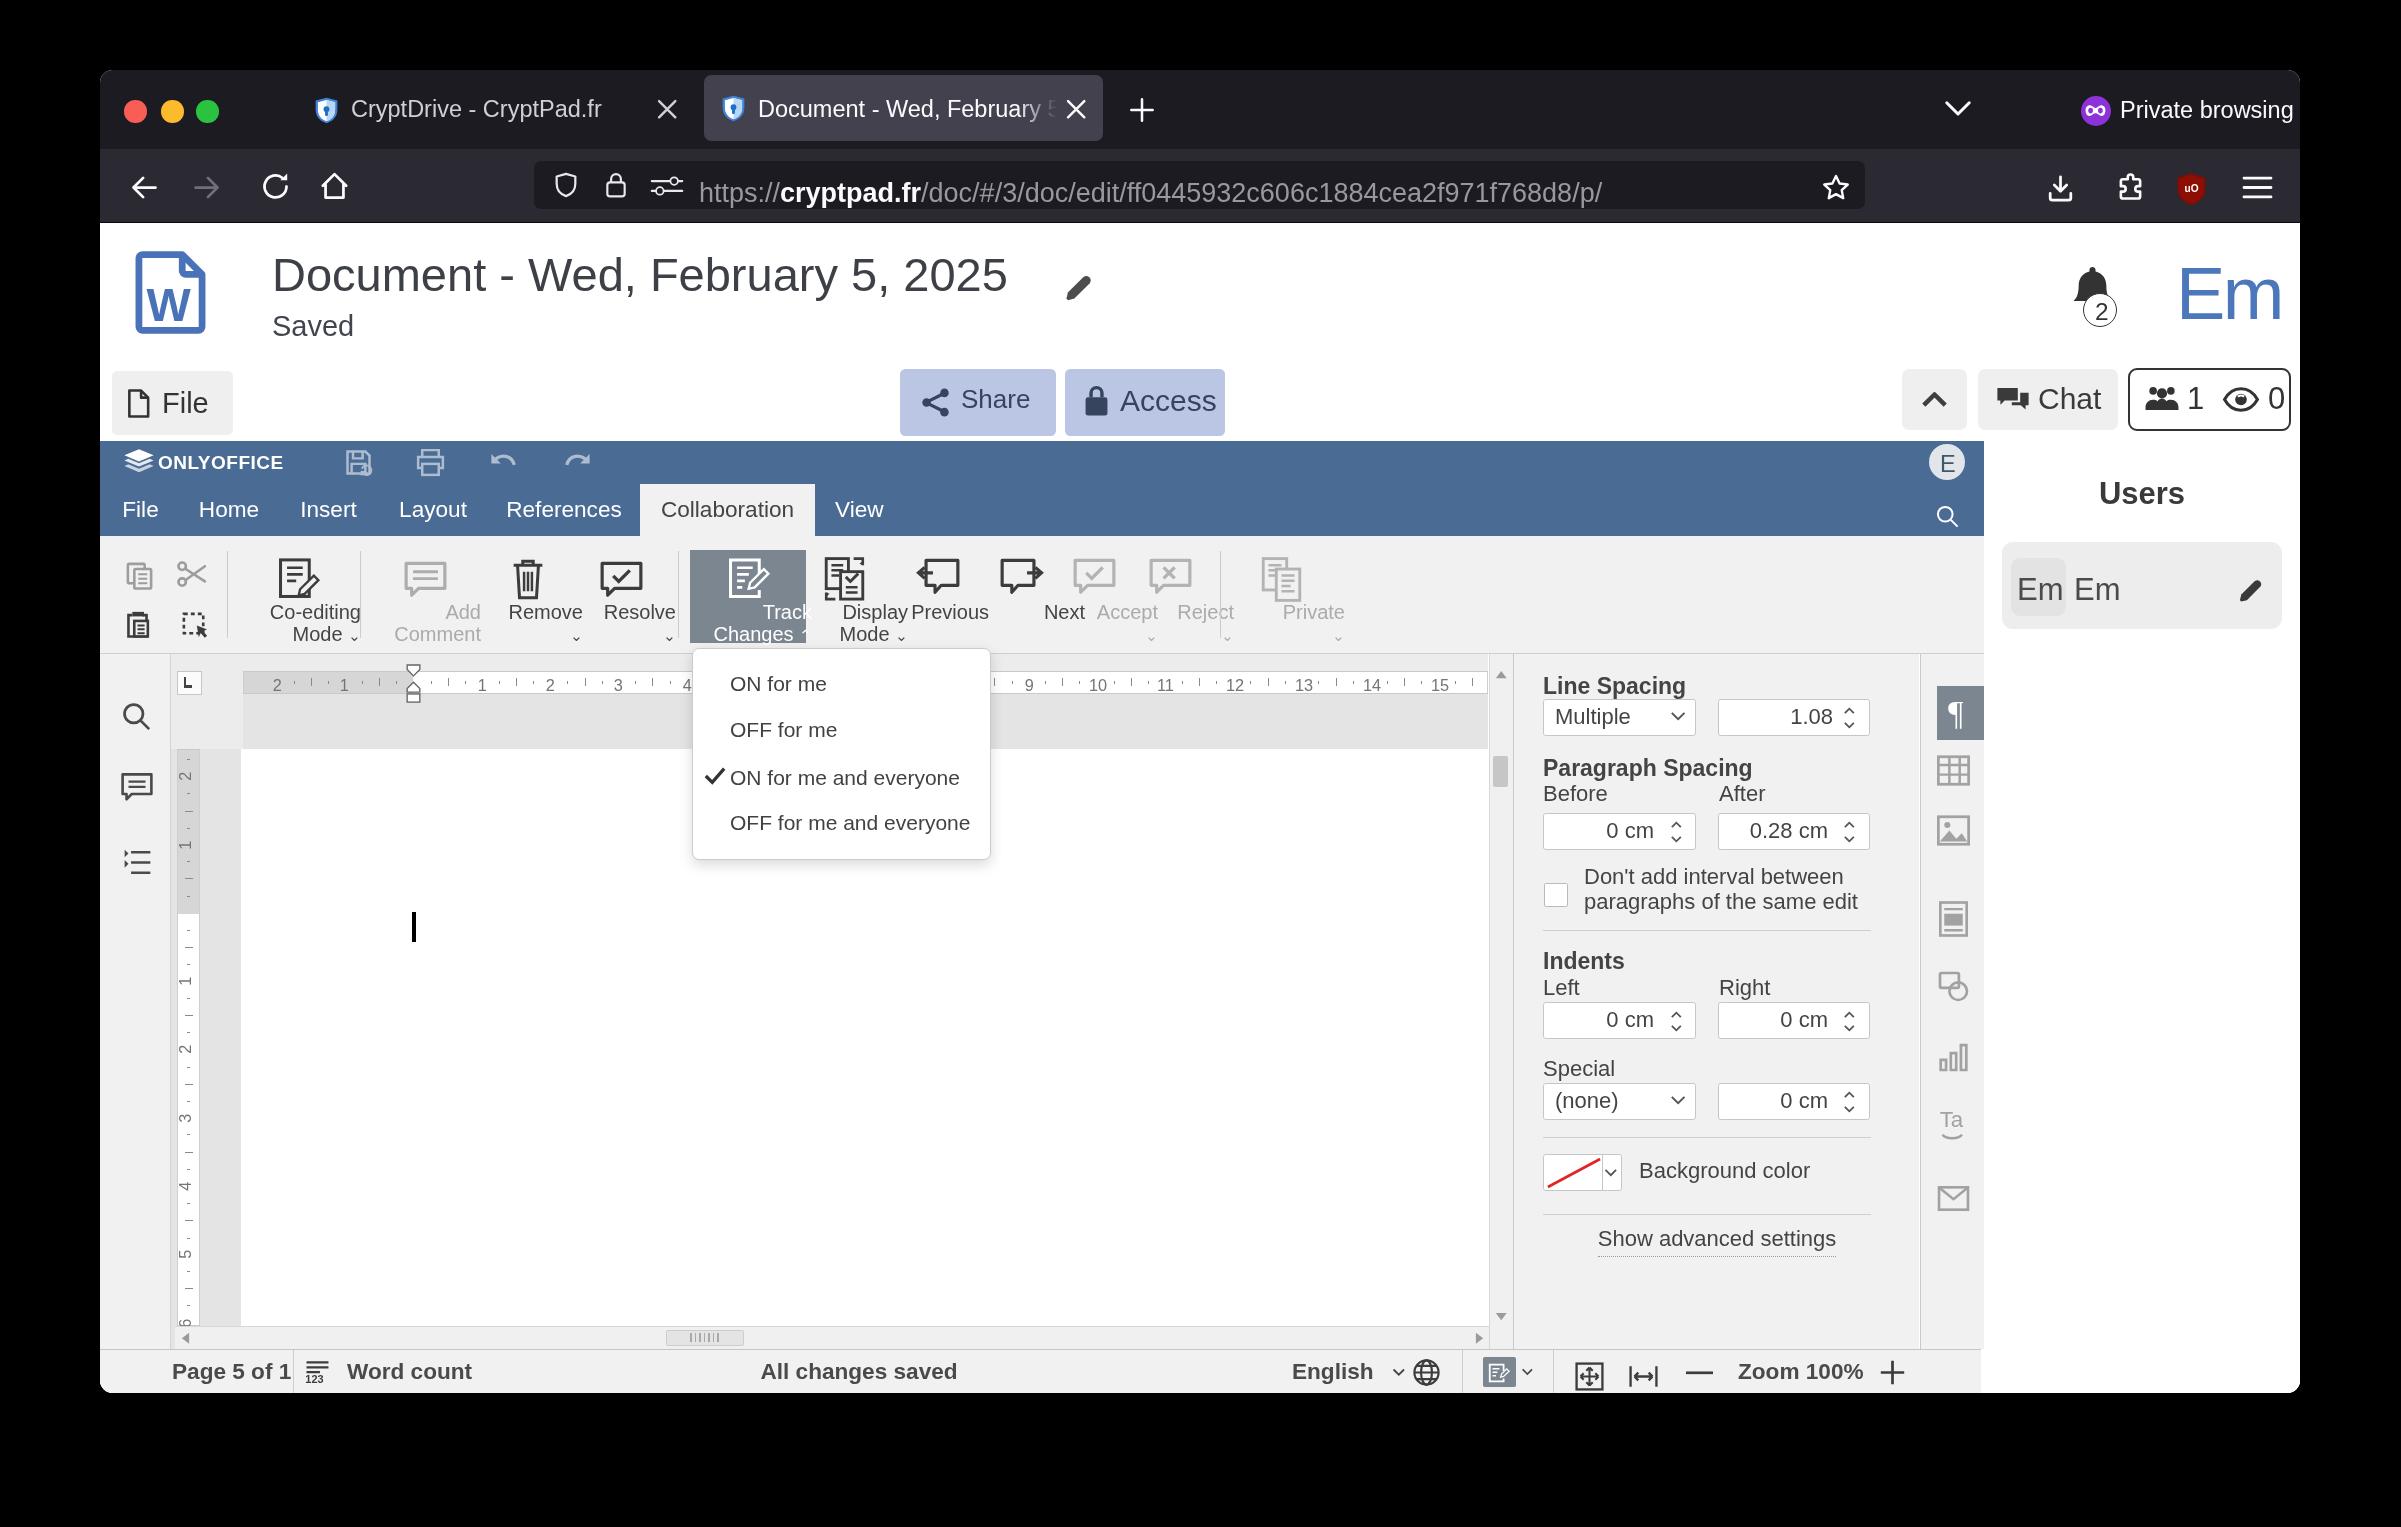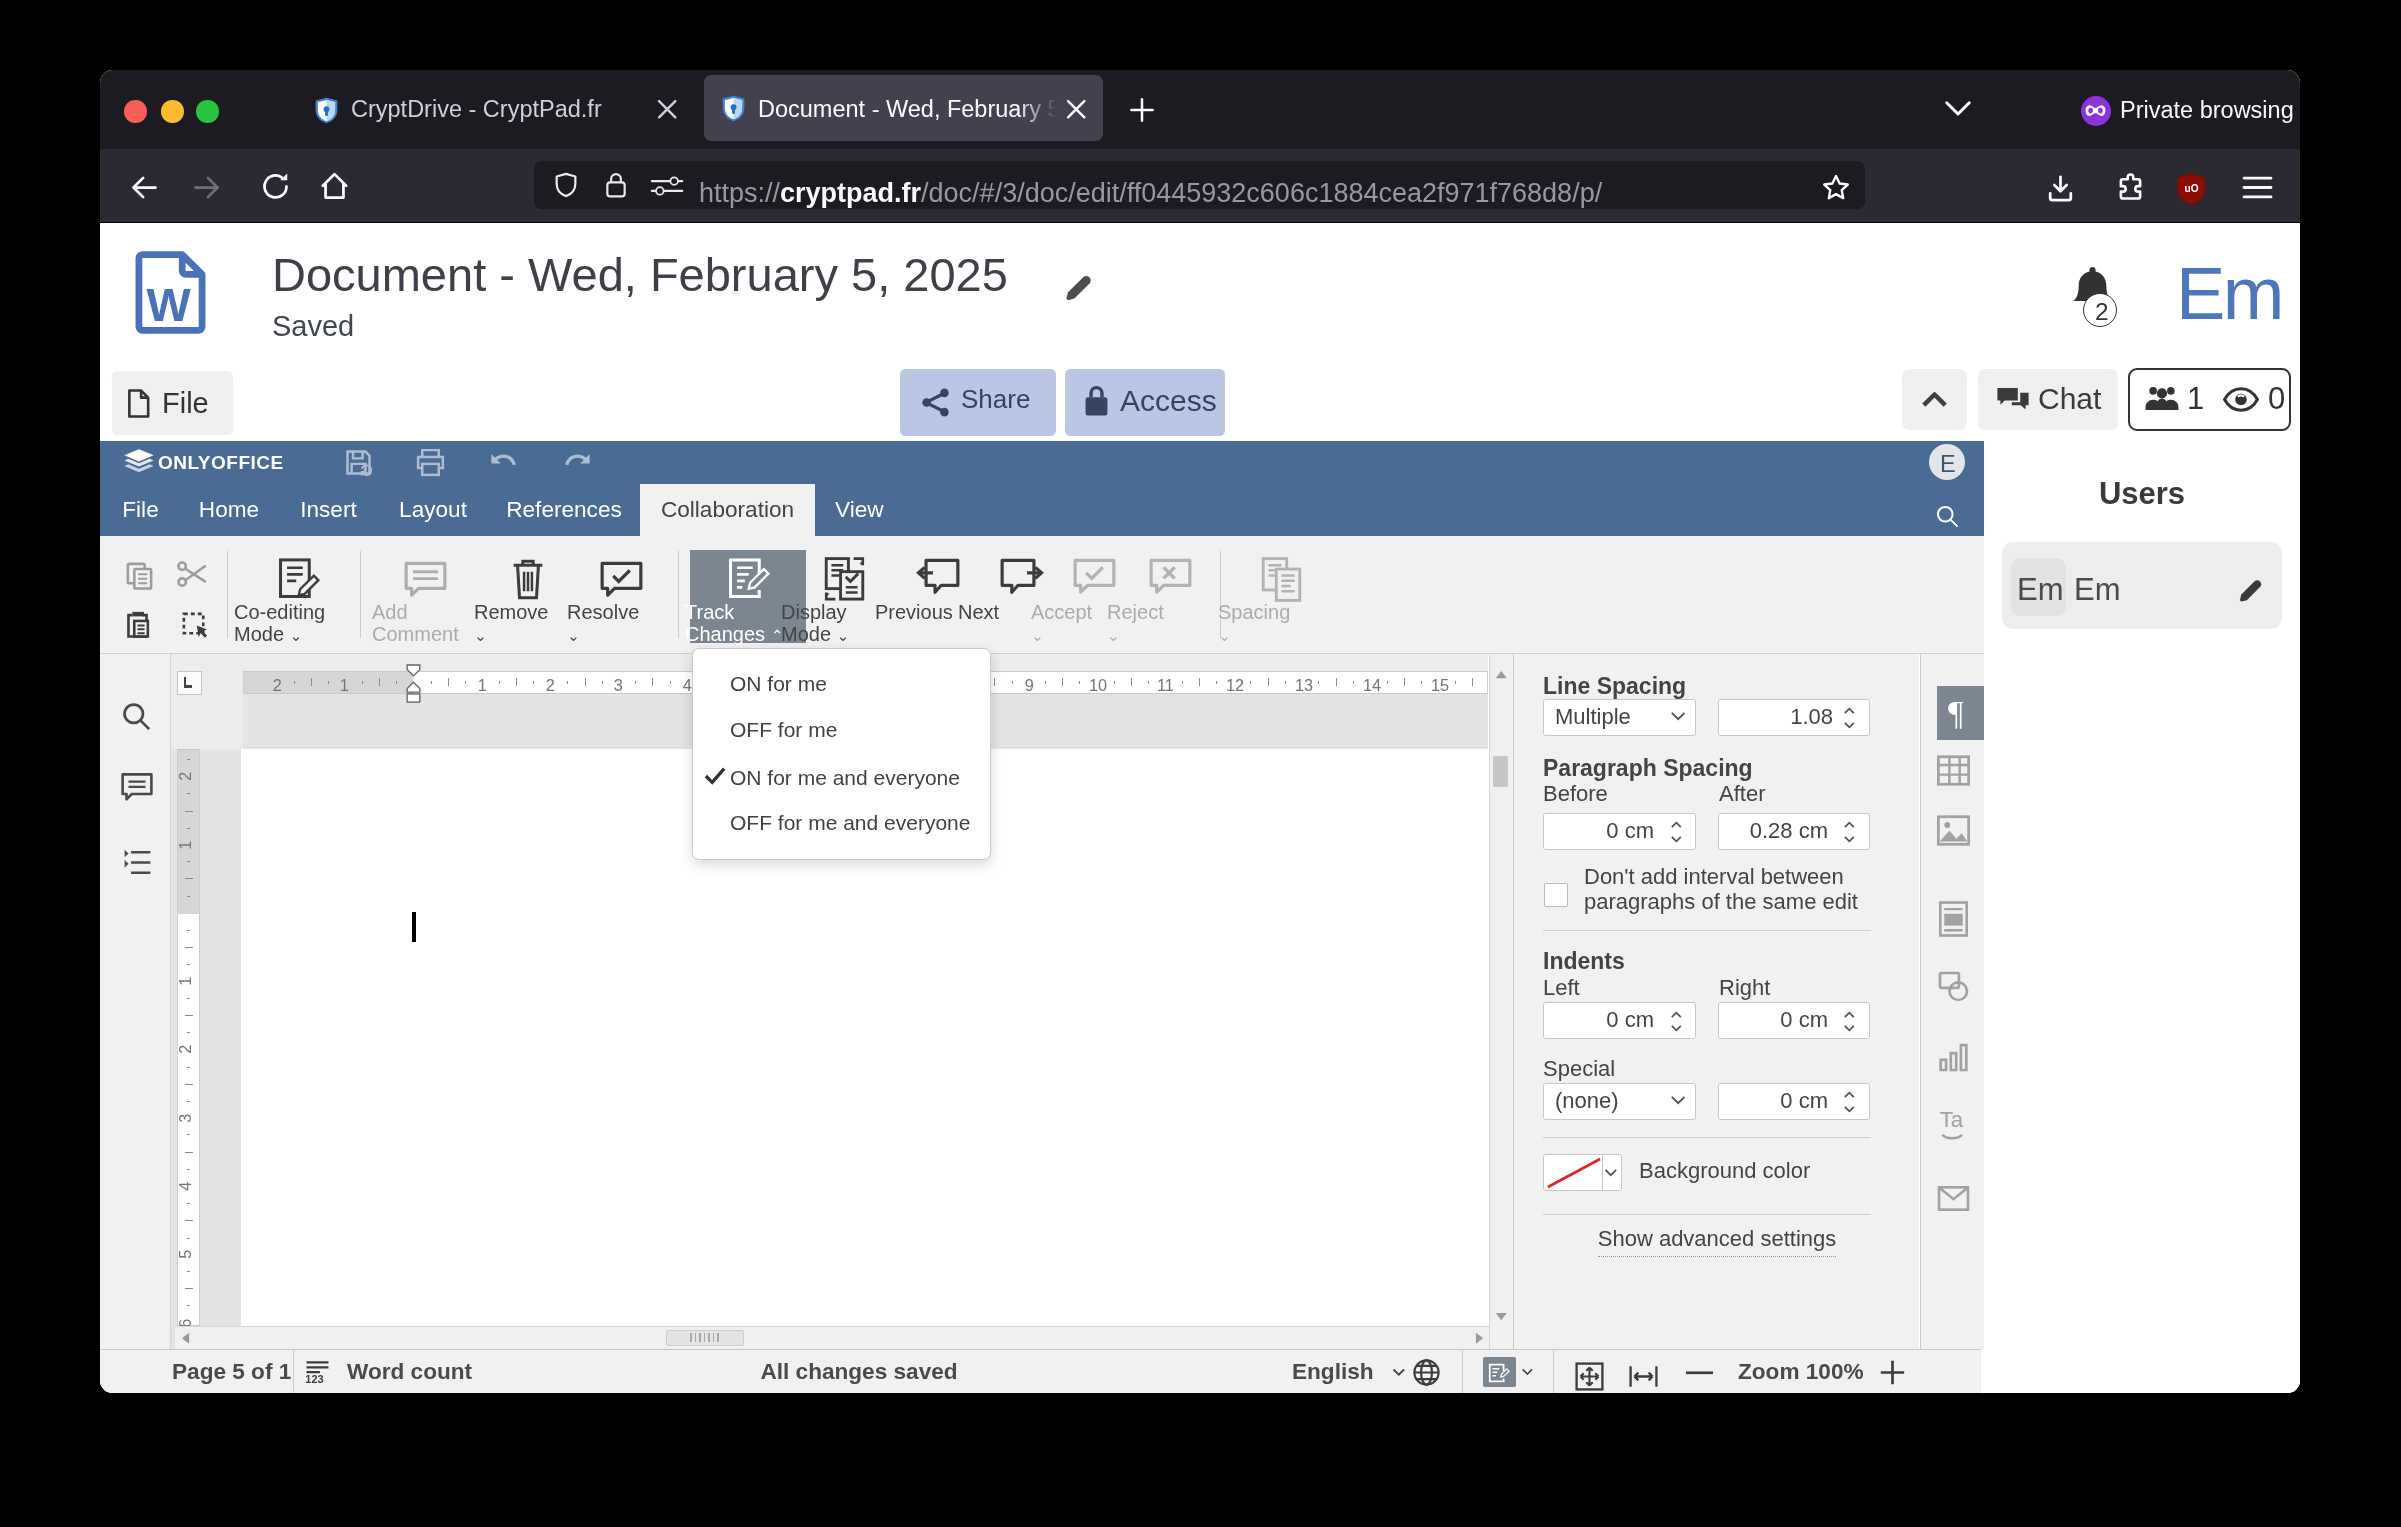--- a/index.html
+++ b/index.html
@@ -6,21 +6,21 @@
 #win{position:absolute;left:100px;top:70px;width:2200px;height:1323px;border-radius:12.7px;overflow:hidden;background:#fff;box-shadow:inset 0 0.9px 0 rgba(255,255,255,.14),inset 0.9px 0 0 rgba(255,255,255,.05),inset -0.9px 0 0 rgba(255,255,255,.05)}
 #tabbar{position:absolute;left:0;top:0;width:100%;height:79px;background:#1c1b22}
 #navbar{position:absolute;left:0;top:79px;width:100%;height:74px;background:#2b2a33;border-bottom:1.8px solid #08080b}
 #content{position:absolute;left:0;top:153px;width:100%;height:1170px;background:#fff}
 .light{position:absolute;top:30px;width:22.6px;height:22.6px;border-radius:50%}
 .tabtxt{position:absolute;font-size:23.5px;color:#cfcfd8;line-height:1;white-space:nowrap}
 svg{position:absolute;overflow:visible}
 #bluebar{position:absolute;left:0;top:371px;width:1884px;height:95px;background:#4a6b94}
 .menu{position:absolute;top:43px;height:52px;color:#fff;font-size:22.6px;line-height:52px;text-align:center}
 #ribbon{position:absolute;left:0;top:466px;width:1884px;height:118px;background:#f1f1f1;border-bottom:0.9px solid #cfcfcf}
-.rlbl{position:absolute;font-size:20px;color:#444;line-height:1;text-align:left;white-space:nowrap}
+.rlbl{position:absolute;font-size:20px;color:#444;line-height:1;text-align:right;white-space:nowrap}
 .rlbl.dis{color:#ababab}
 .rsep{position:absolute;top:15.4px;height:87px;width:0.9px;background:#cccccc}
 #docarea{position:absolute;left:71px;top:584px;width:1317px;height:695px;background:#e4e4e4}
 #sidebar{position:absolute;left:0;top:584px;width:71px;height:695px;background:#f1f1f1;border-right:0.9px solid #d4d4d4}
 #rpanel{position:absolute;left:1413px;top:584px;width:406px;height:695px;background:#f1f1f1;border-left:0.9px solid #c9c9c9}
 #iconstrip{position:absolute;left:1820px;top:584px;width:64px;height:695px;background:#f1f1f1;border-left:0.9px solid #c9c9c9}
 #userspanel{position:absolute;left:1884px;top:371px;width:316px;height:952px;background:#fff}
 #statusbar{position:absolute;left:0;top:1279px;width:1881px;height:44px;background:#f1f1f1;border-top:0.9px solid #c6c6c6}
 .sbt{position:absolute;top:0;height:43px;line-height:43px;font-size:22.6px;color:#4a4a4a;font-weight:700;white-space:nowrap}
 .inp{position:absolute;background:#fff;border:1.8px solid #c6c6c6;border-radius:2.7px;height:37px;font-size:22px;color:#444;line-height:34px}
@@ -365,21 +365,21 @@
     <div class="rlbl dis" style="left:1007px;top:66px;width:127px">Reject</div>
     <div class="rlbl dis" style="left:1007px;top:88px;width:127px"><span style="font-size:15.4px">⌄</span></div>
     <div class="rsep" style="left:1120px"></div>
 
     <svg style="left:1159px;top:20px" width="45" height="47" viewBox="0 0 34 36">
         <rect x="3" y="2" width="18" height="24" fill="none" stroke="#b3b3b3" stroke-width="2.2"></rect>
         <path d="M7 7h10M7 11h10M7 15h7" stroke="#b3b3b3" stroke-width="1.9"></path>
         <rect x="13" y="10" width="18" height="24" fill="#f1f1f1" stroke="#b3b3b3" stroke-width="2.2"></rect>
         <path d="M17 15h10M17 19h10M17 23h7M17 27h10" stroke="#b3b3b3" stroke-width="1.9"></path>
       </svg>
-    <div class="rlbl dis" style="left:1118px;top:66px;width:127px">Spacing</div>
+    <div class="rlbl dis" style="left:1118px;top:66px;width:127px">Private</div>
     <div class="rlbl dis" style="left:1118px;top:88px;width:127px"><span style="font-size:15.4px">⌄</span></div>
   </div>
   <div id="sidebar">
     <svg style="left:20px;top:46px" width="33" height="33" viewBox="0 0 24 24">
         <circle cx="10" cy="10" r="6.7" stroke="#4a4a4a" stroke-width="2" fill="none"></circle>
         <path d="M15 15l6.2 6.2" stroke="#4a4a4a" stroke-width="2"></path>
       </svg>
     <svg style="left:20px;top:117px" width="34" height="33" viewBox="0 0 26 24">
         <path d="M2 2h22v15H9l-4 4v-4H2z" fill="none" stroke="#4a4a4a" stroke-width="2" stroke-linejoin="round"></path>
         <path d="M6.5 7.5h13M6.5 11.5h13" stroke="#4a4a4a" stroke-width="1.8"></path>

